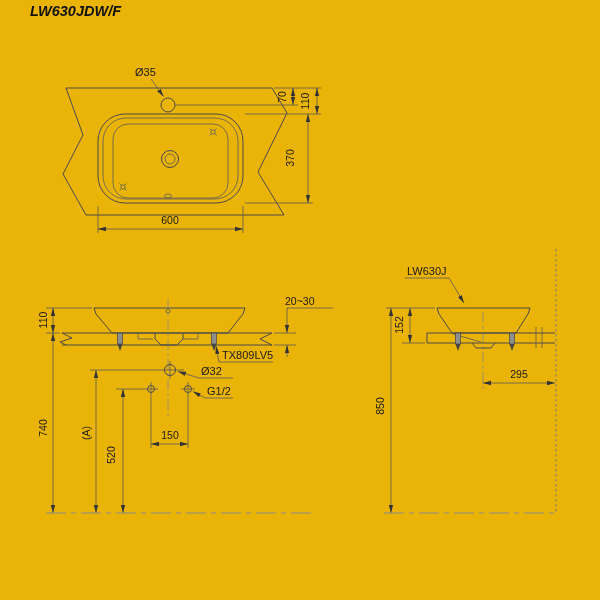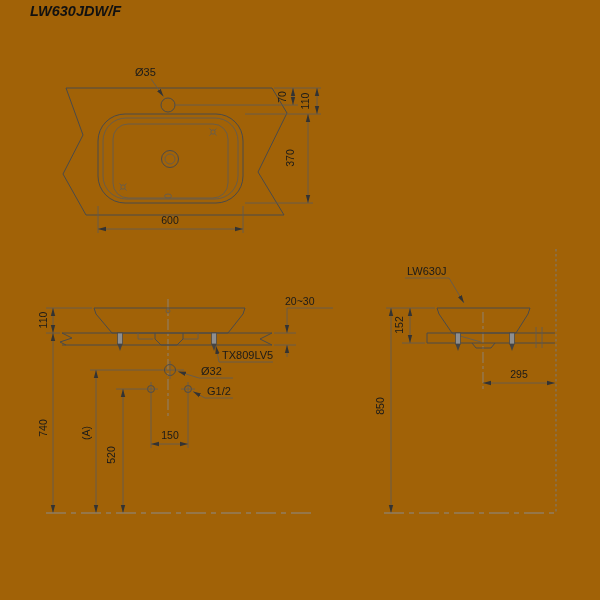--- a/index.html
+++ b/index.html
@@ -1,16 +1,16 @@
 <!DOCTYPE html>
 <html><head>
 <meta charset="utf-8">
 <style>
   html,body{margin:0;padding:0;background:#ffffff;}
-  .page{position:relative;width:600px;height:600px;background:#a16207;overflow:hidden;
+  .page{position:relative;width:600px;height:600px;background:#eab308;overflow:hidden;
         font-family:"Liberation Sans", sans-serif;}
   svg{display:block}
   .title-text{font-family:"Liberation Sans", sans-serif;font-size:14.5px;font-weight:bold;font-style:italic;fill:#111;}
   .dim{font-family:"Liberation Sans", sans-serif;font-size:10.5px;fill:#1a1a1a;}
   .lbl{font-family:"Liberation Sans", sans-serif;font-size:11px;fill:#1a1a1a;}
   .ln{stroke:#4a4a4a;stroke-width:1;fill:none;}
   .thin{stroke:#5a5a5a;stroke-width:0.8;fill:none;}
   .cl{stroke:#8a8a8a;stroke-width:0.8;fill:none;stroke-dasharray:11 3 3 3;}
   .floor{stroke:#8a8a8a;stroke-width:1;fill:none;stroke-dasharray:20 5 5 5;}
   .wall{stroke:#7a7a7a;stroke-width:1;fill:none;stroke-dasharray:2.5 2.5;}

